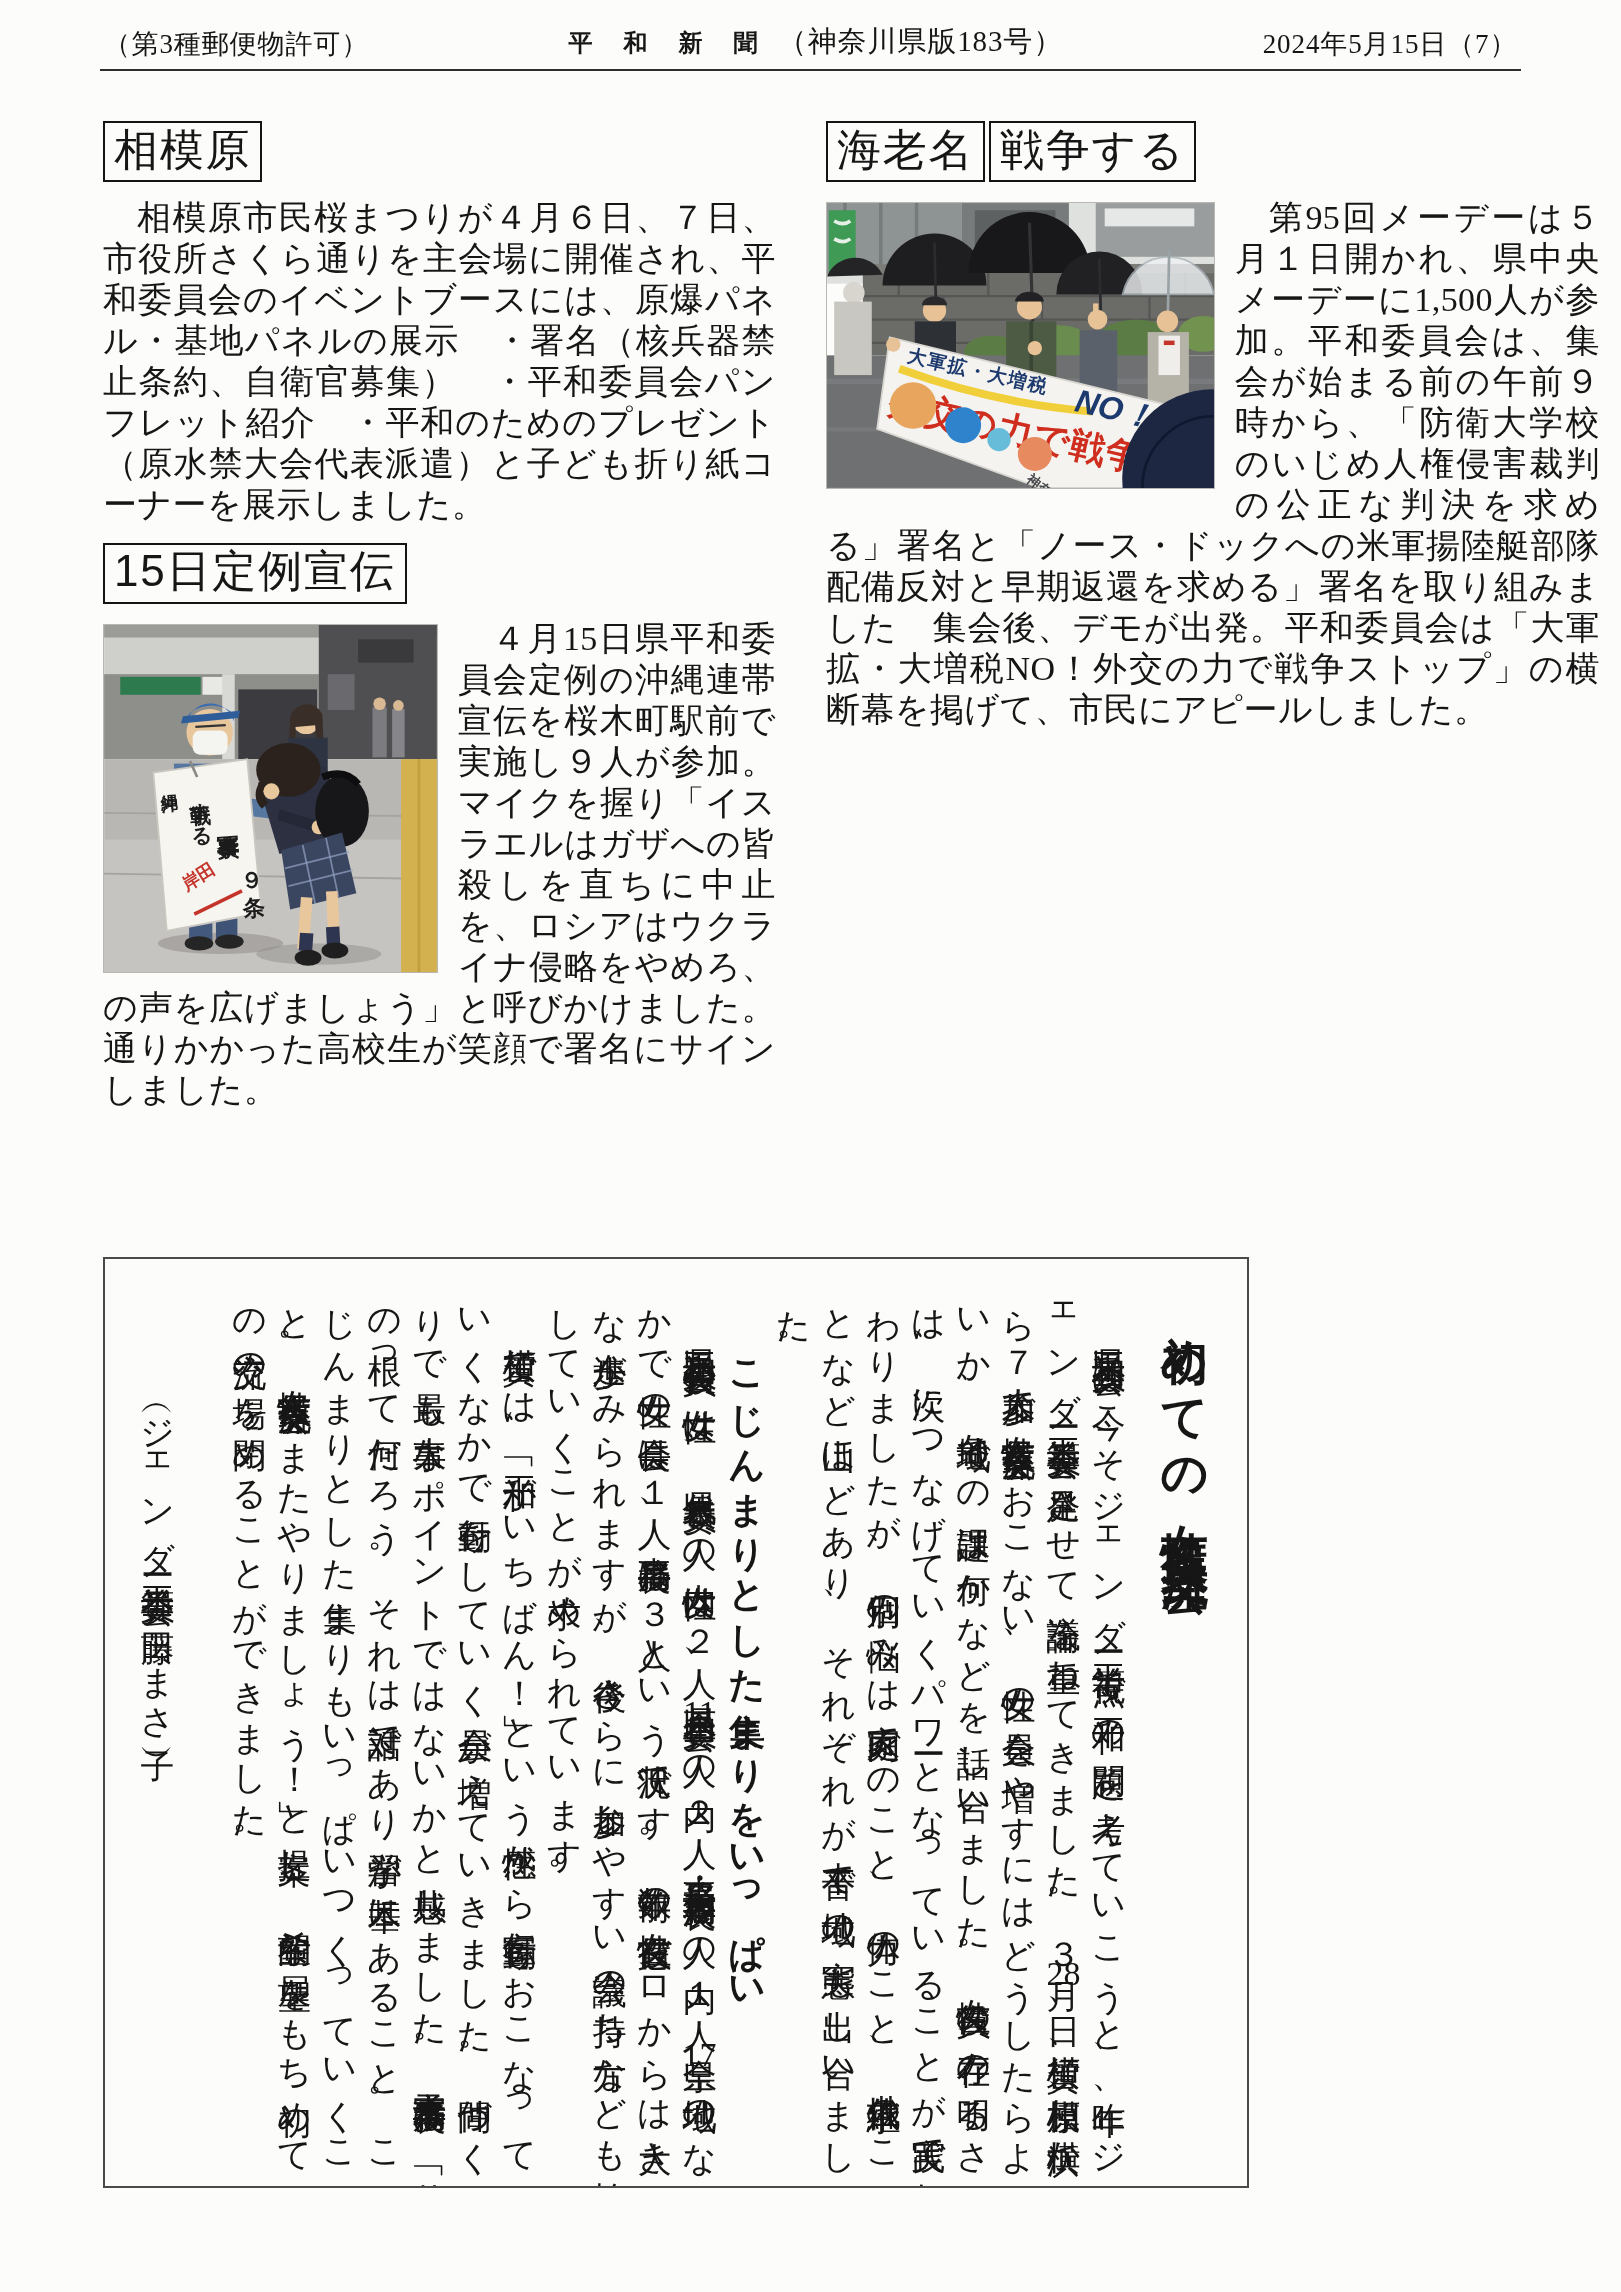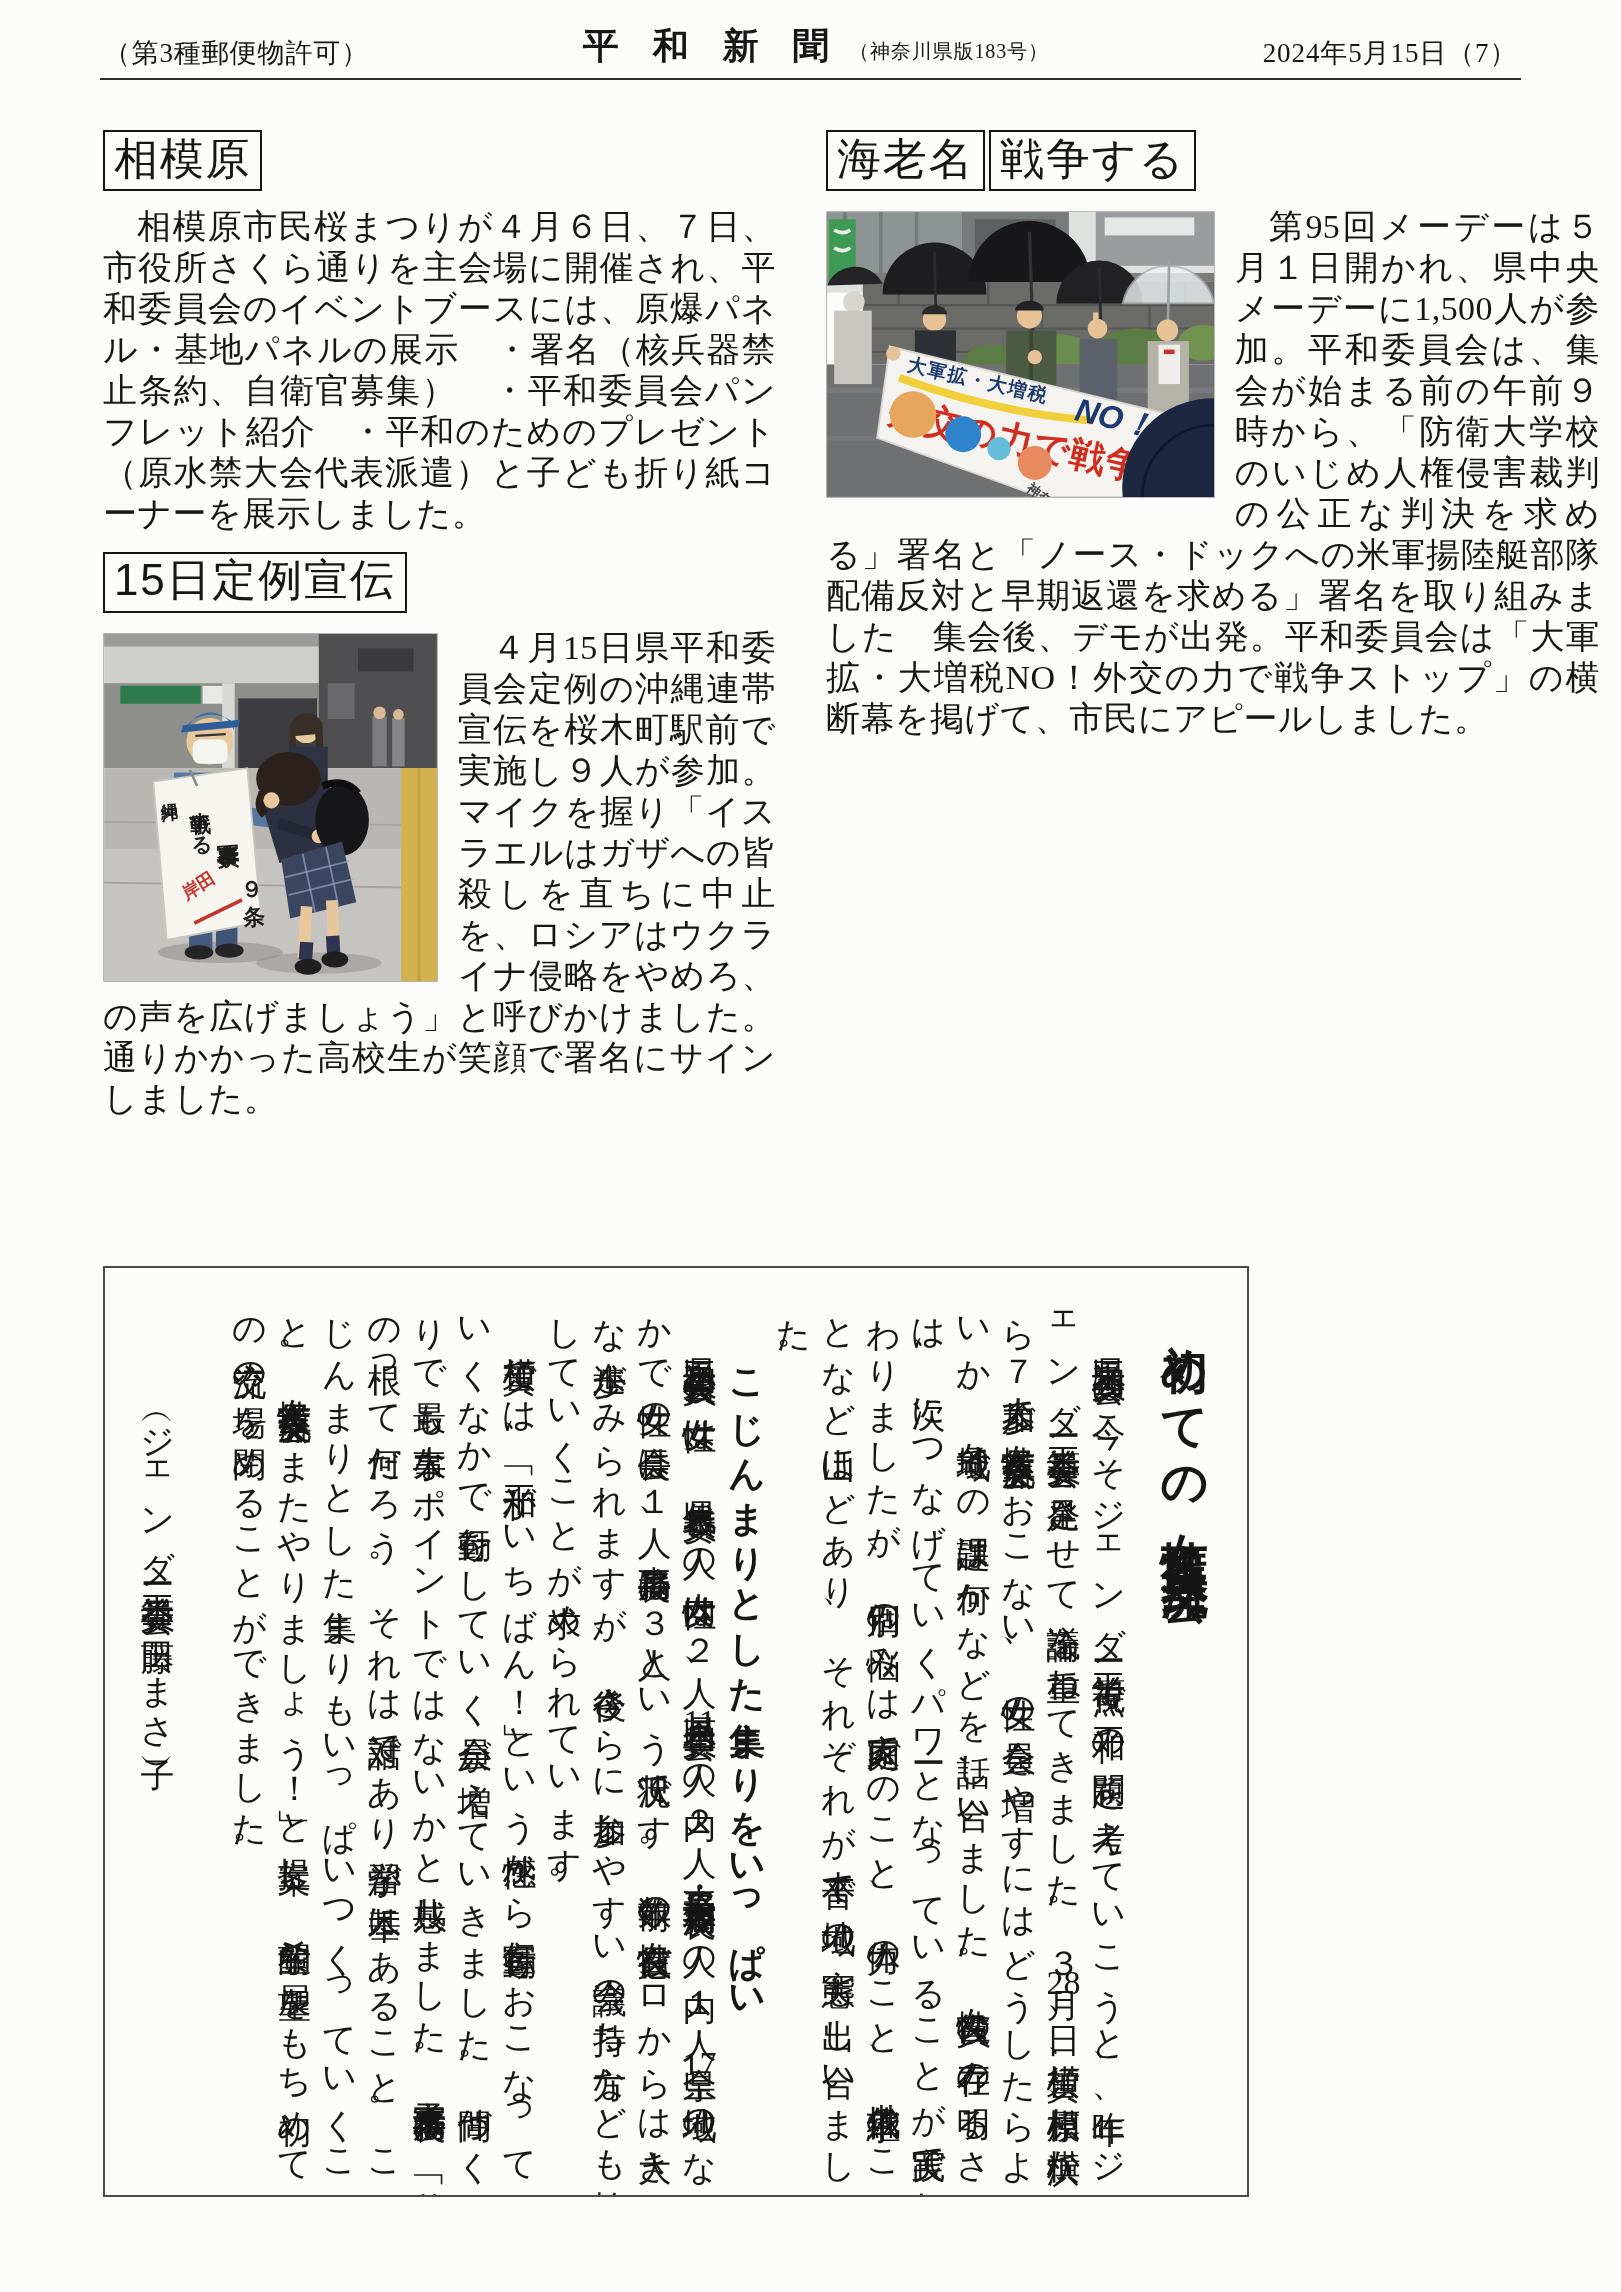--- a/index.html
+++ b/index.html
@@ -8,22 +8,22 @@
     background:#fcfcfa;color:#161616;overflow:hidden;
     font-family:"Liberation Serif","DejaVu Serif",serif;
   }
   
   .pg-header{
     display:flex;justify-content:space-between;align-items:flex-end;
     margin:0 100px;padding:21.5px 3.6px 7.2px 3.6px;
     border-bottom:2.7px solid #2e2e2e;
     font-size:27px;letter-spacing:0.9px;white-space:nowrap;
   }
-  .masthead-big{font-size:36px;font-weight:bold;letter-spacing:12.5px;}
-  .masthead-small{font-size:20px;}
+  .masthead-big{font-size:24px;font-weight:bold;letter-spacing:12.5px;}
+  .masthead-small{font-size:29px;}
   
   .headline-box{
     width:max-content;margin:47px auto 0;
     border:2.7px solid #8a8a8a;padding:5.4px 23px 9px;
     font-family:"Liberation Sans","DejaVu Sans",sans-serif;
     font-weight:900;font-size:59px;letter-spacing:5.4px;line-height:1.15;
     -webkit-text-stroke:2px #000;
     text-shadow:2.7px 2.7px 0 rgba(40,40,40,.28);
   }
   

